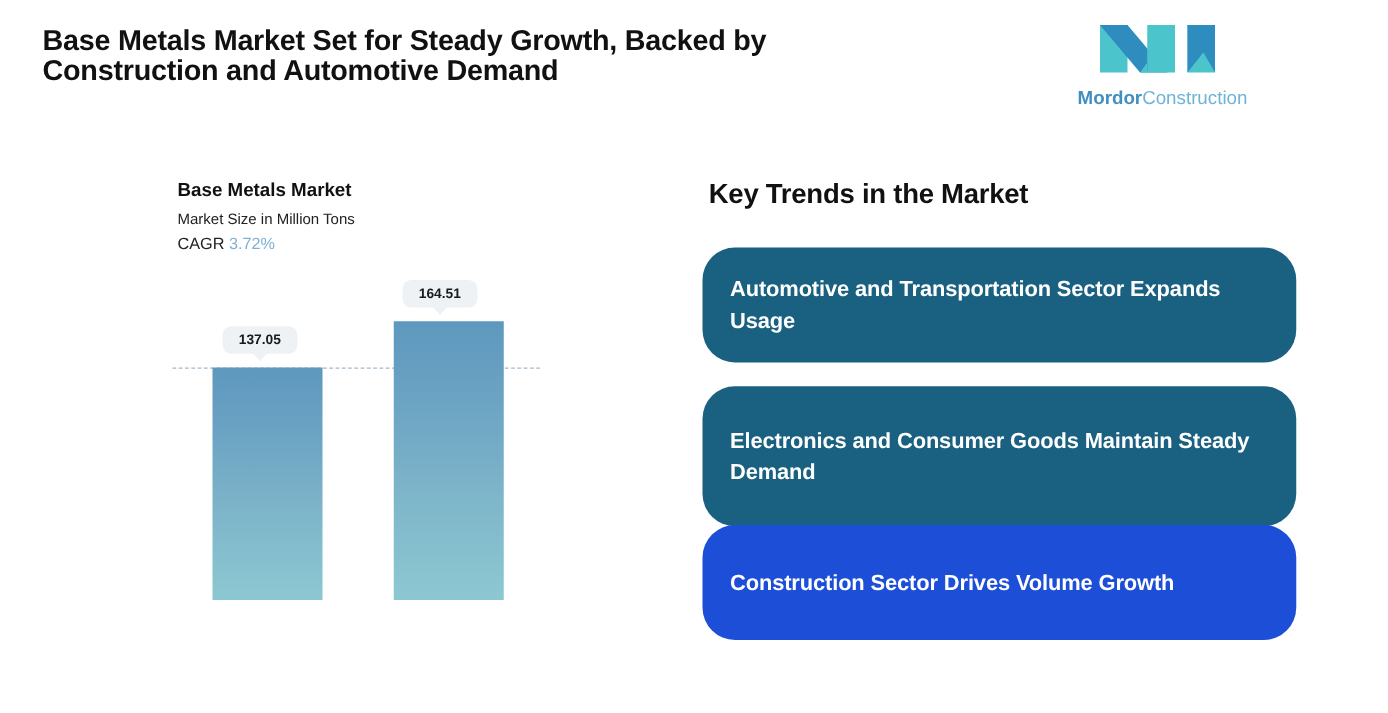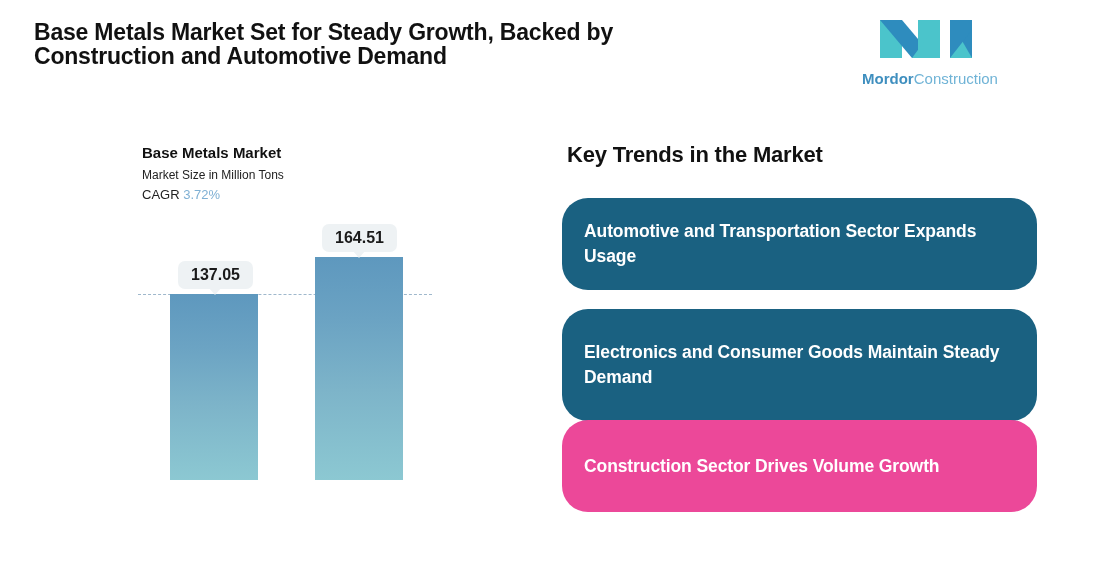--- a/index.html
+++ b/index.html
@@ -120,21 +120,21 @@
   }
   #bar-2030 {
     left: 205px;
     width: 88px;
     height: 226px;
   }
   .bar-label {
     position: absolute;
     background: #EEF2F4;
     border-radius: 7px;
-    font-size: 16px;
+    font-size: 11px;
     font-weight: bold;
     color: #1A1A1A;
     padding: 5px 13px 5px 13px;
     white-space: nowrap;
   }
   .bar-label .pointer {
     position: absolute;
     left: 50%;
     margin-left: -6px;
     bottom: -6px;
@@ -251,17 +251,17 @@
   <div id="trends-heading">Key Trends in the Market</div>
 
   <div class="trend-card" id="trend-card-0" style="background: rgb(26, 97, 129);">
     <div class="trend-card-text">Automotive and Transportation Sector Expands Usage</div>
   </div>
 
   <div class="trend-card" id="trend-card-1" style="background: rgb(26, 97, 129);">
     <div class="trend-card-text">Electronics and Consumer Goods Maintain Steady Demand</div>
   </div>
 
-  <div class="trend-card" id="trend-card-2" style="background: #ec4899;">
+  <div class="trend-card" id="trend-card-2" style="background: #1d4ed8;">
     <div class="trend-card-text">Construction Sector Drives Volume Growth</div>
   </div>
 
 </div>
 
 </body></html>

